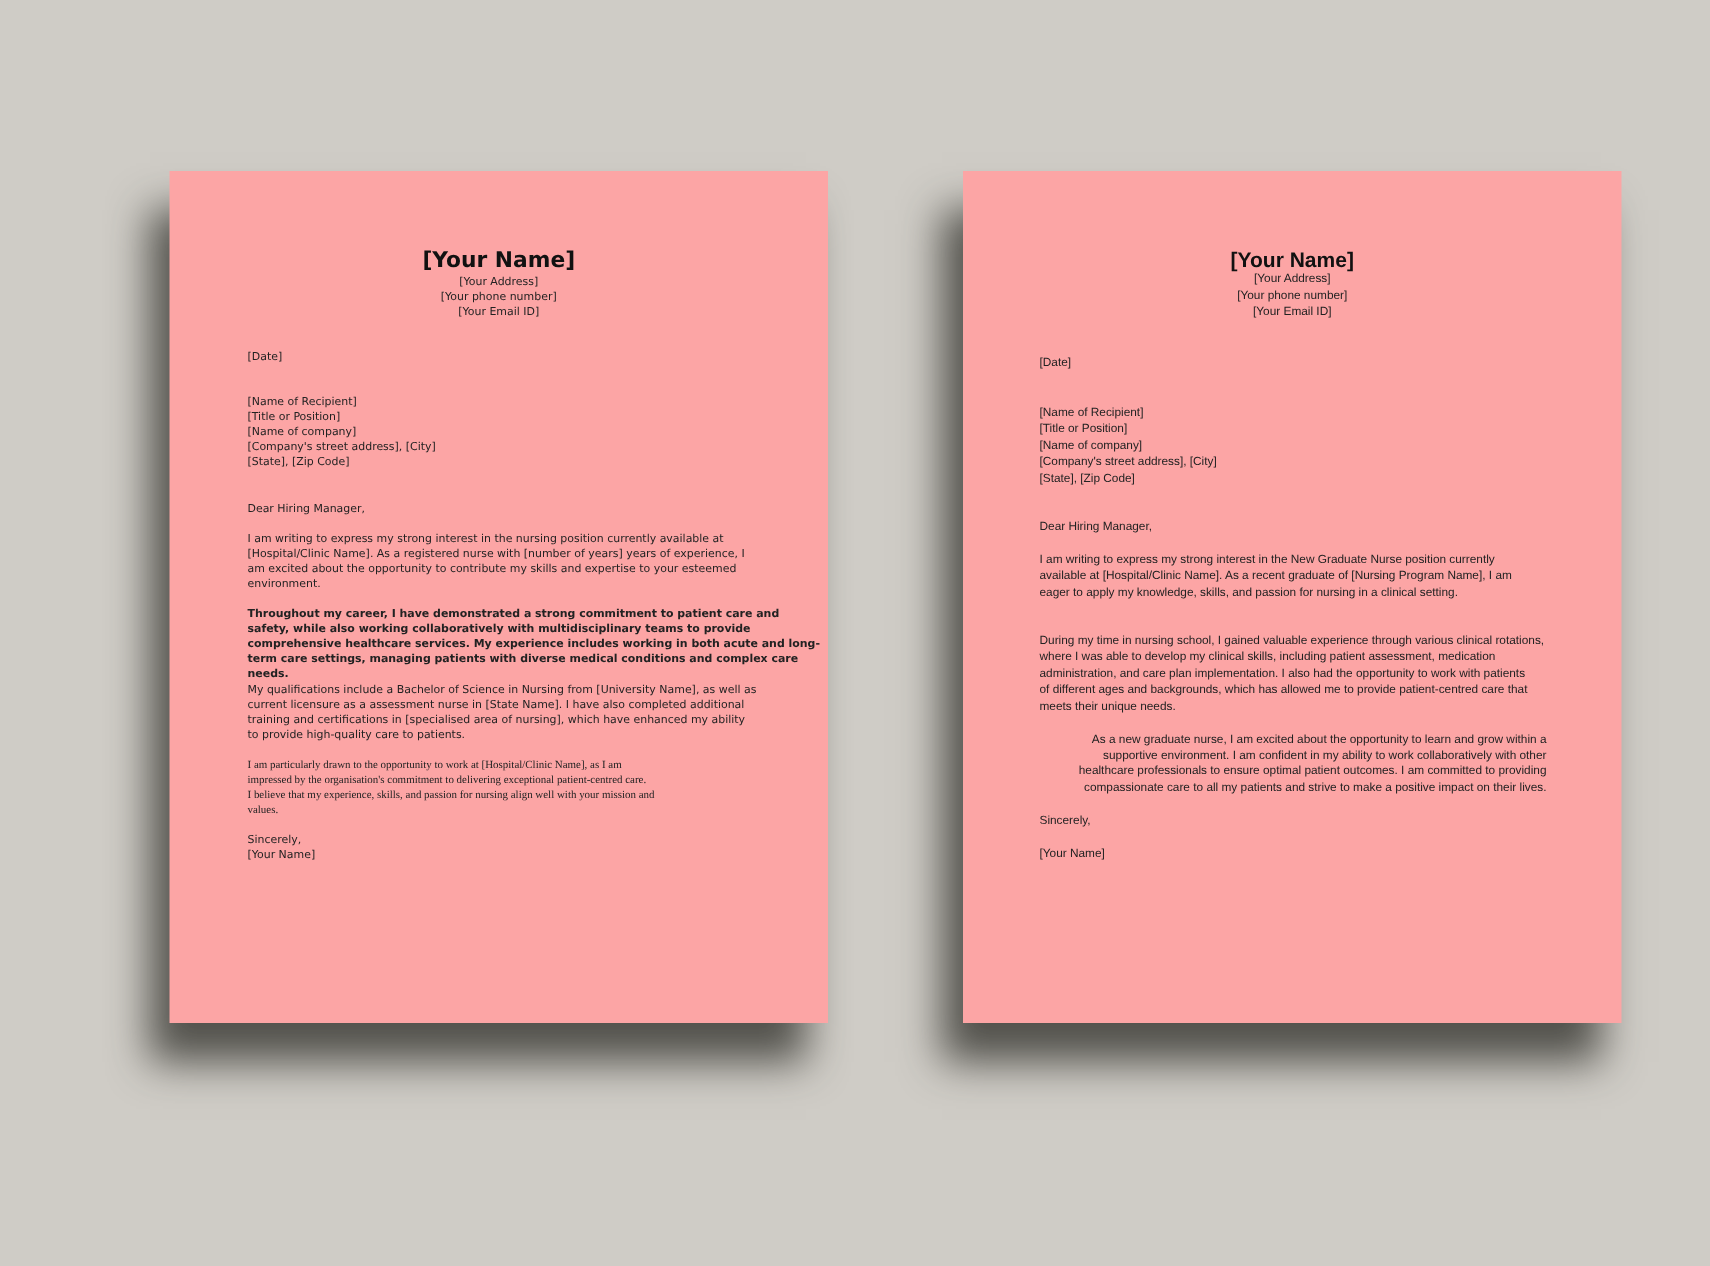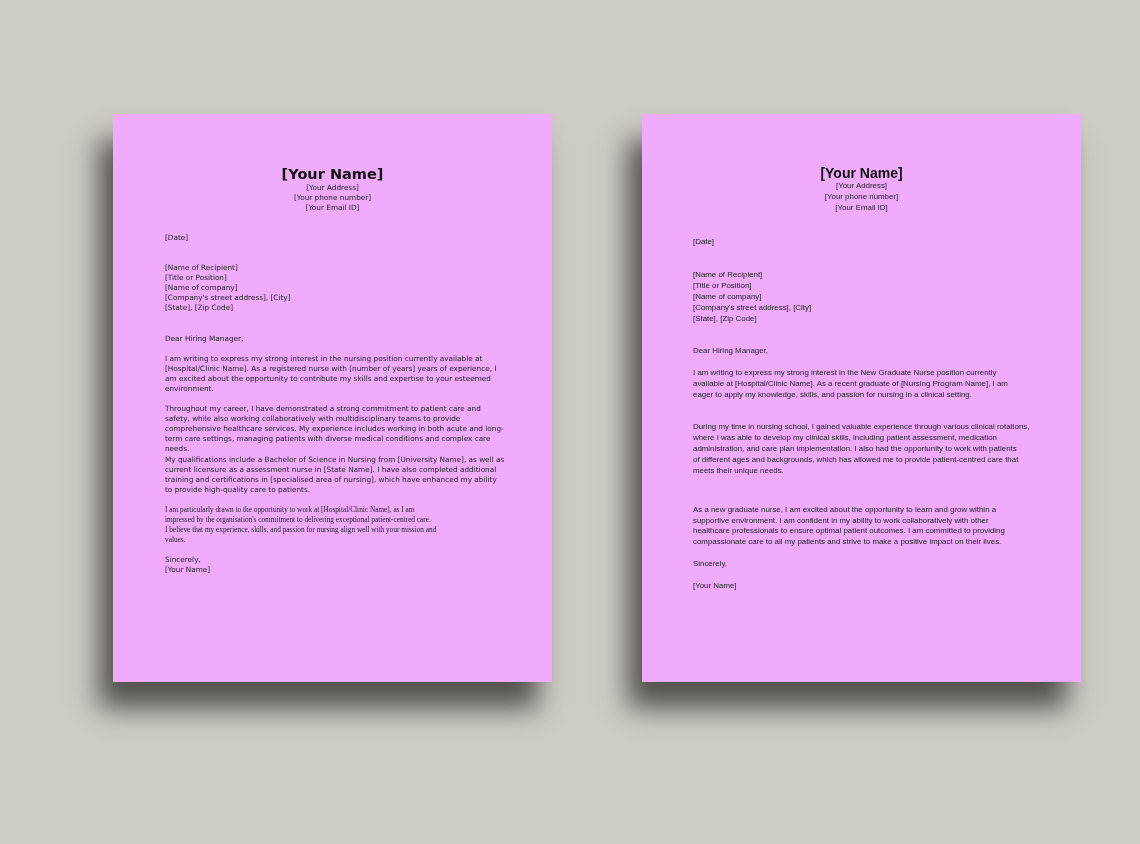--- a/index.html
+++ b/index.html
@@ -1,17 +1,17 @@
 <!DOCTYPE html>
 <html><head>
 <meta charset="utf-8">
 <style>
   html, body { margin:0; padding:0; }
   body { width:1140px; height:844px; background:#cfccc6; position:relative; overflow:hidden; }
-  .page { position:absolute; top:114px; width:439px; height:568px; background:#f0abfc; box-sizing:border-box;
+  .page { position:absolute; top:114px; width:439px; height:568px; background:#fca5a5; box-sizing:border-box;
           box-shadow: -14px 26px 26px rgba(40,40,35,0.75); }
   #page-left { left:113px; }
   #page-right { left:642px; }
   .p-left { font-family:"DejaVu Sans", sans-serif; color:#222; font-size:7.3px; line-height:10.1px; }
   .p-right { font-family:"Liberation Sans", sans-serif; color:#222; font-size:7.9px; line-height:10.9px; }
   .head { text-align:center; }
   .name { font-weight:bold; color:#111; }
   .p-left .name { font-size:14.5px; line-height:17px; margin-top:52px; }
   .p-right .name { font-size:14px; line-height:16px; margin-top:51px; }
   .body { position:absolute; left:52px; right:48px; }
@@ -38,21 +38,21 @@
       <span class="line">[Company's street address], [City]</span>
       <span class="line">[State], [Zip Code]</span>
     </div>
     <div style="margin-top:20px;">Dear Hiring Manager,</div>
     <div class="para" style="margin-top:10px;">
       <span class="line">I am writing to express my strong interest in the nursing position currently available at</span>
       <span class="line">[Hospital/Clinic Name]. As a registered nurse with [number of years] years of experience, I</span>
       <span class="line">am excited about the opportunity to contribute my skills and expertise to your esteemed</span>
       <span class="line">environment.</span>
     </div>
-    <div class="para" style="margin-top:10px;">
+    <div class="para" style="margin-top:10px;font-weight:bold;">
       <span class="line">Throughout my career, I have demonstrated a strong commitment to patient care and</span>
       <span class="line">safety, while also working collaboratively with multidisciplinary teams to provide</span>
       <span class="line">comprehensive healthcare services. My experience includes working in both acute and long-</span>
       <span class="line">term care settings, managing patients with diverse medical conditions and complex care</span>
       <span class="line">needs.</span>
     </div>
     <div class="para" style="">
       <span class="line">My qualifications include a Bachelor of Science in Nursing from [University Name], as well as</span>
       <span class="line">current licensure as a assessment nurse in [State Name]. I have also completed additional</span>
       <span class="line">training and certifications in [specialised area of nursing], which have enhanced my ability</span>
@@ -91,21 +91,21 @@
       <span class="line">available at [Hospital/Clinic Name]. As a recent graduate of [Nursing Program Name], I am</span>
       <span class="line">eager to apply my knowledge, skills, and passion for nursing in a clinical setting.</span>
     </div>
     <div class="para" style="margin-top:21px;">
       <span class="line">During my time in nursing school, I gained valuable experience through various clinical rotations,</span>
       <span class="line">where I was able to develop my clinical skills, including patient assessment, medication</span>
       <span class="line">administration, and care plan implementation. I also had the opportunity to work with patients</span>
       <span class="line">of different ages and backgrounds, which has allowed me to provide patient-centred care that</span>
       <span class="line">meets their unique needs.</span>
     </div>
-    <div class="para" style="margin-top:28px;">
+    <div class="para" style="margin-top:11px;text-align:right;">
       <span class="line">As a new graduate nurse, I am excited about the opportunity to learn and grow within a</span>
       <span class="line">supportive environment. I am confident in my ability to work collaboratively with other</span>
       <span class="line">healthcare professionals to ensure optimal patient outcomes. I am committed to providing</span>
       <span class="line">compassionate care to all my patients and strive to make a positive impact on their lives.</span>
     </div>
     <div style="margin-top:11px;">Sincerely,</div>
     <div style="margin-top:11px;">[Your Name]</div>
   </div>
 </div>
 

